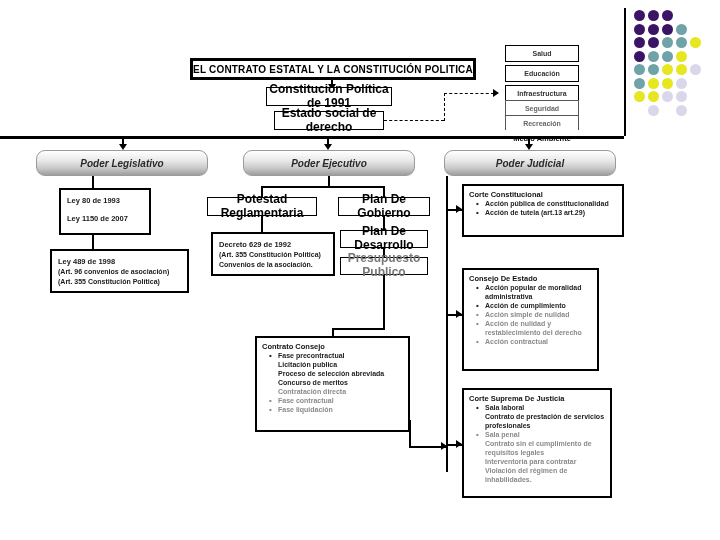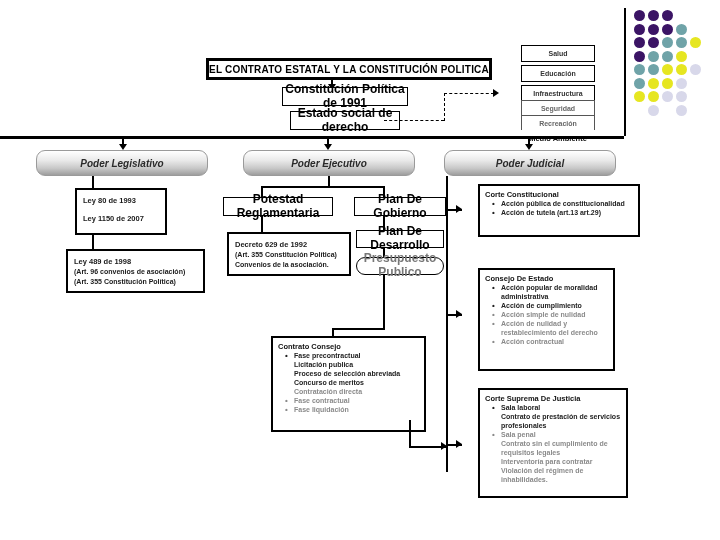--- a/index.html
+++ b/index.html
@@ -1,19 +1,19 @@
 <!DOCTYPE html>
 <html><head>
 <meta charset="utf-8">
 <style>
   html,body{margin:0;padding:0;}
   body{width:720px;height:540px;background:#ffffff;font-family:"Liberation Sans",sans-serif;overflow:hidden;}
   #stage{position:relative;width:720px;height:540px;}
 
-  .box{position:absolute;box-sizing:border-box;background:#fff;border:2px solid #000;margin-left:16px;}
+  .box{position:absolute;box-sizing:border-box;background:#fff;border:2px solid #000;}
   .box .t{display:block;}
 
   .title-bar{border:3px solid #000;display:flex;align-items:center;justify-content:center;}
   .title-bar .t{font-weight:bold;font-size:10px;letter-spacing:.2px;color:#000;text-align:center;}
 
   .thin{border:1.5px solid #000;}
 
   .ctr{display:flex;align-items:center;justify-content:center;text-align:center;}
   .ctr .t{font-size:12px;font-weight:bold;color:#000;line-height:1.15;}
 
@@ -179,21 +179,21 @@
     <span class="t">Decreto 629 de 1992</span>
     <span class="sub">(Art. 355 Constitución Política)</span>
     <span class="sub">Convenios de la asociación.</span>
   </div>
 
   <div class="ln lnv" style="left:383px;top:216px;height:14px;"></div>
   <div class="box thin ctr" style="left:340px;top:230px;width:88px;height:18px;">
     <span class="t">Plan De Desarrollo</span>
   </div>
   <div class="ln lnv" style="left:383px;top:248px;height:9px;"></div>
-  <div class="box thin ctr" style="left:340px;top:257px;width:88px;height:18px;border-radius:9px;">
+  <div class="box thin ctr" style="left:340px;top:257px;width:88px;height:18px;">
     <span class="t" style="color:#777;">Presupuesto Publico</span>
   </div>
 
   <div class="ln lnv" style="left:383px;top:275px;height:55px;"></div>
   <div class="ln lnh" style="left:332px;top:328px;width:53px;"></div>
   <div class="ln lnv" style="left:332px;top:328px;height:8px;"></div>
 
   <div class="box listbox" style="left:255px;top:336px;width:155px;height:96px;">
     <span class="hd">Contrato Consejo</span>
     <ul id="contrato-items">

